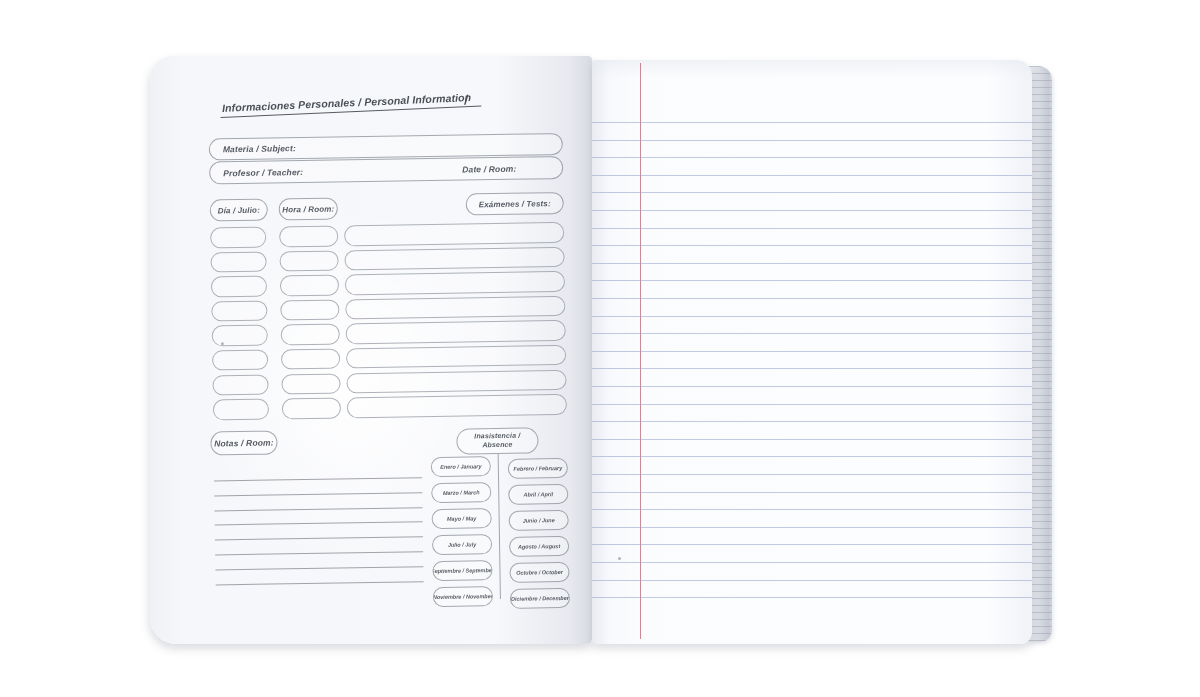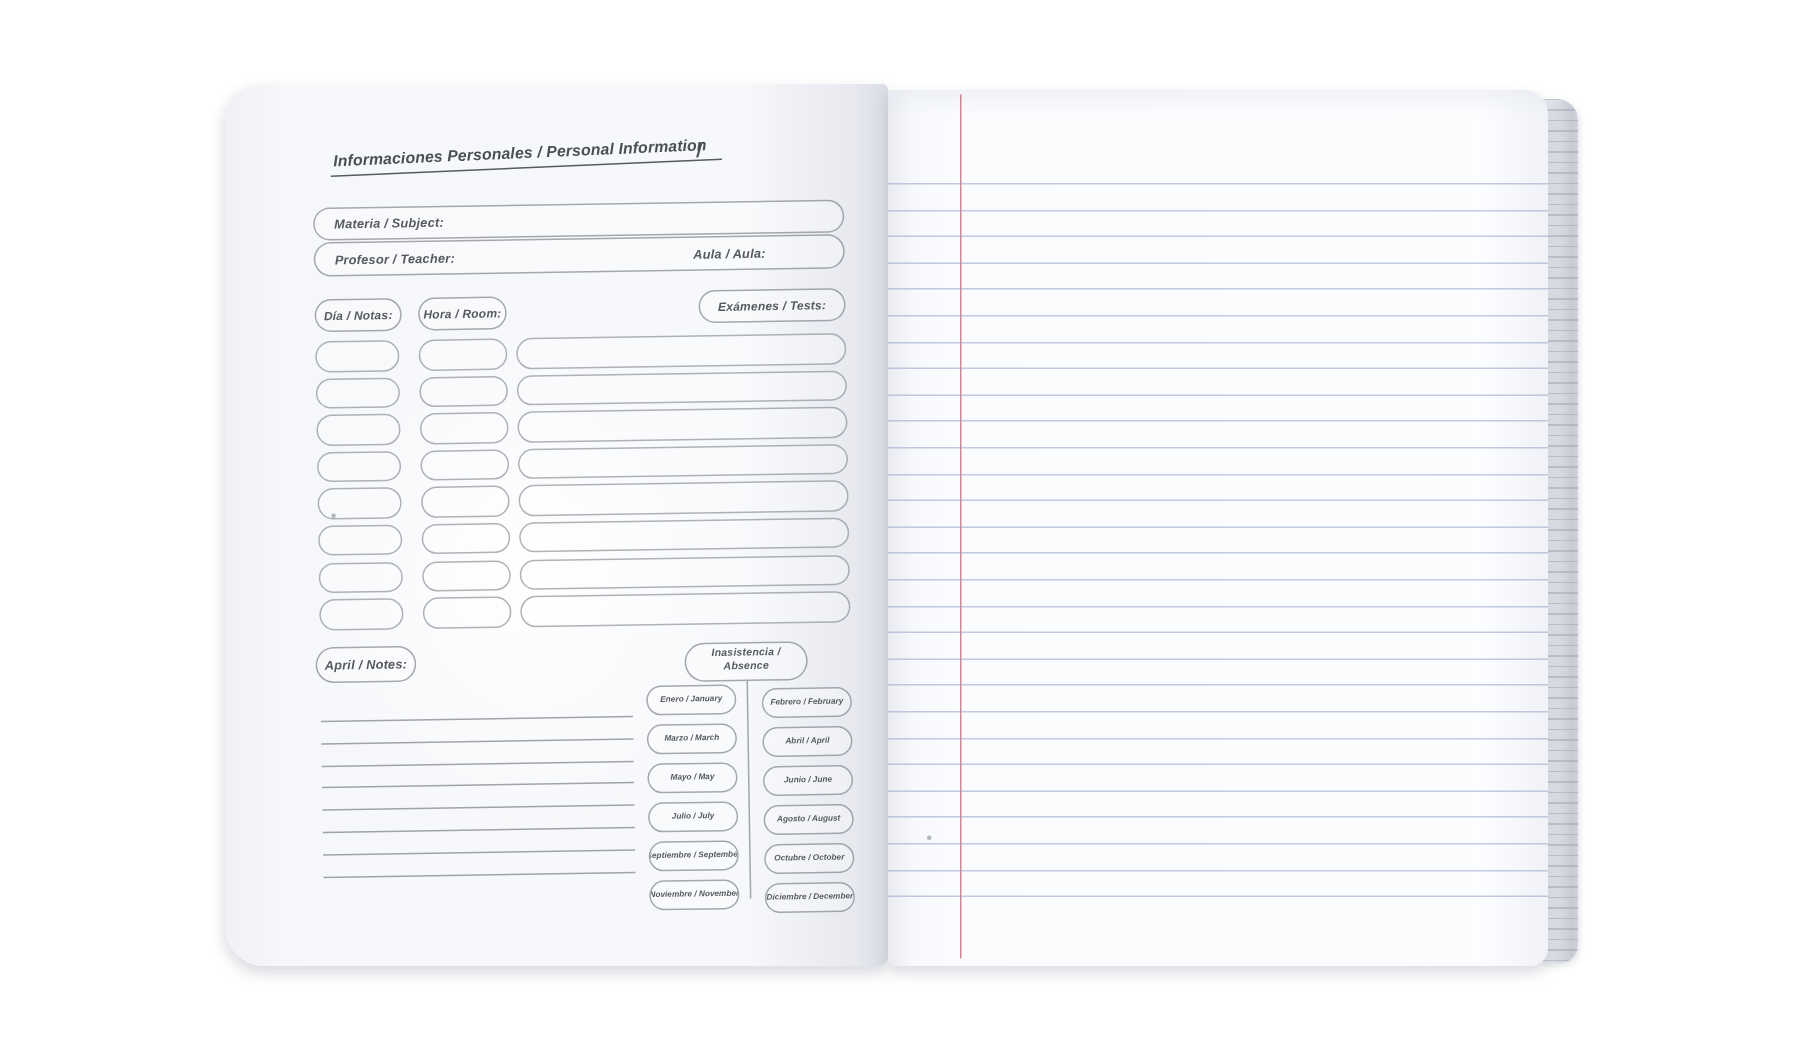--- a/index.html
+++ b/index.html
@@ -99,25 +99,25 @@
 
         <div class="page-title">Informaciones Personales / Personal Information</div>
         <div class="title-slash">/</div>
 
         <div class="pill field-subject">
           <span class="lbl">Materia / Subject:</span>
         </div>
 
         <div class="pill field-teacher">
           <span class="lbl">Profesor / Teacher:</span>
-          <span class="lbl room-lbl">Aula / Aula:</span>
+          <span class="lbl room-lbl">Date / Room:</span>
         </div>
 
         <div class="pill hdr hdr-date">
-          <span class="lbl">Día / Notas:</span>
+          <span class="lbl">Día / Julio:</span>
         </div>
         <div class="pill hdr hdr-time">
           <span class="lbl">Hora / Room:</span>
         </div>
         <div class="pill hdr hdr-tests">
           <span class="lbl">Exámenes / Tests:</span>
         </div>
 
         <div class="schedule-grid">
             <div class="cell c1"></div>
@@ -140,21 +140,21 @@
             <div class="cell c3"></div>
             <div class="cell c1"></div>
             <div class="cell c2"></div>
             <div class="cell c3"></div>
             <div class="cell c1"></div>
             <div class="cell c2"></div>
             <div class="cell c3"></div>
           </div>
 
         <div class="pill notes-label">
-          <span class="lbl">April / Notes:</span>
+          <span class="lbl">Notas / Room:</span>
         </div>
         <div class="notes-lines">
             <div class="note-line" style="top: 0px;"></div>
             <div class="note-line" style="top: 14.8px;"></div>
             <div class="note-line" style="top: 29.6px;"></div>
             <div class="note-line" style="top: 44.4px;"></div>
             <div class="note-line" style="top: 59.2px;"></div>
             <div class="note-line" style="top: 74px;"></div>
             <div class="note-line" style="top: 88.8px;"></div>
             <div class="note-line" style="top: 103.6px;"></div>

